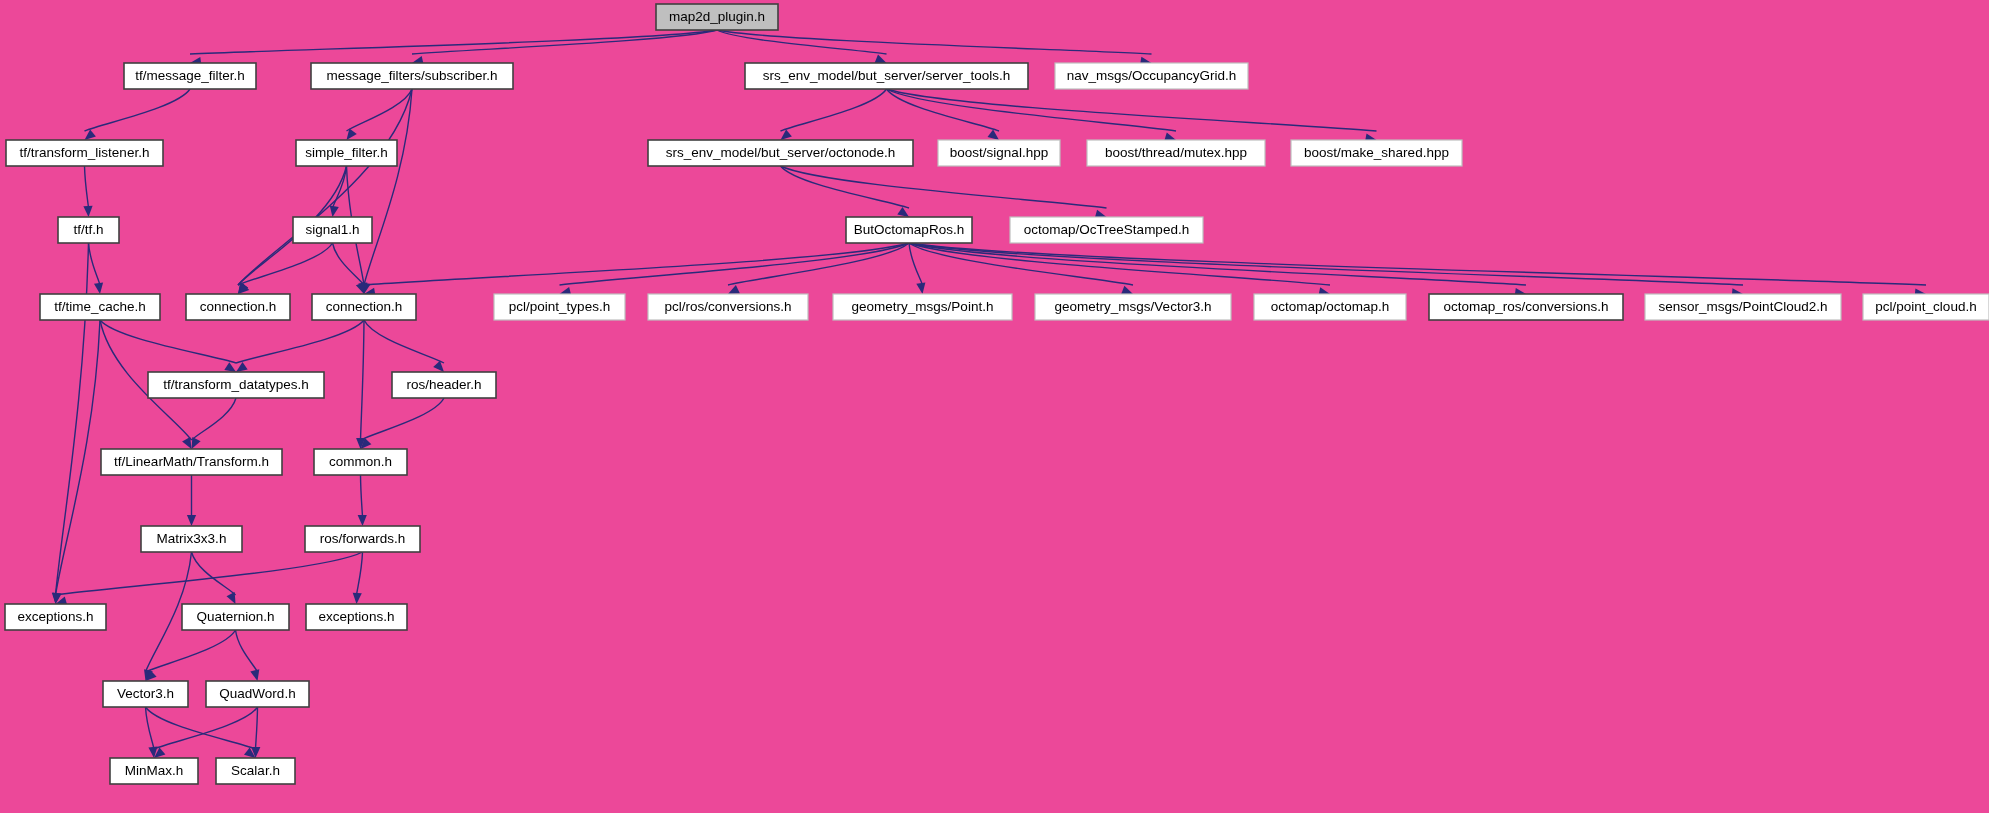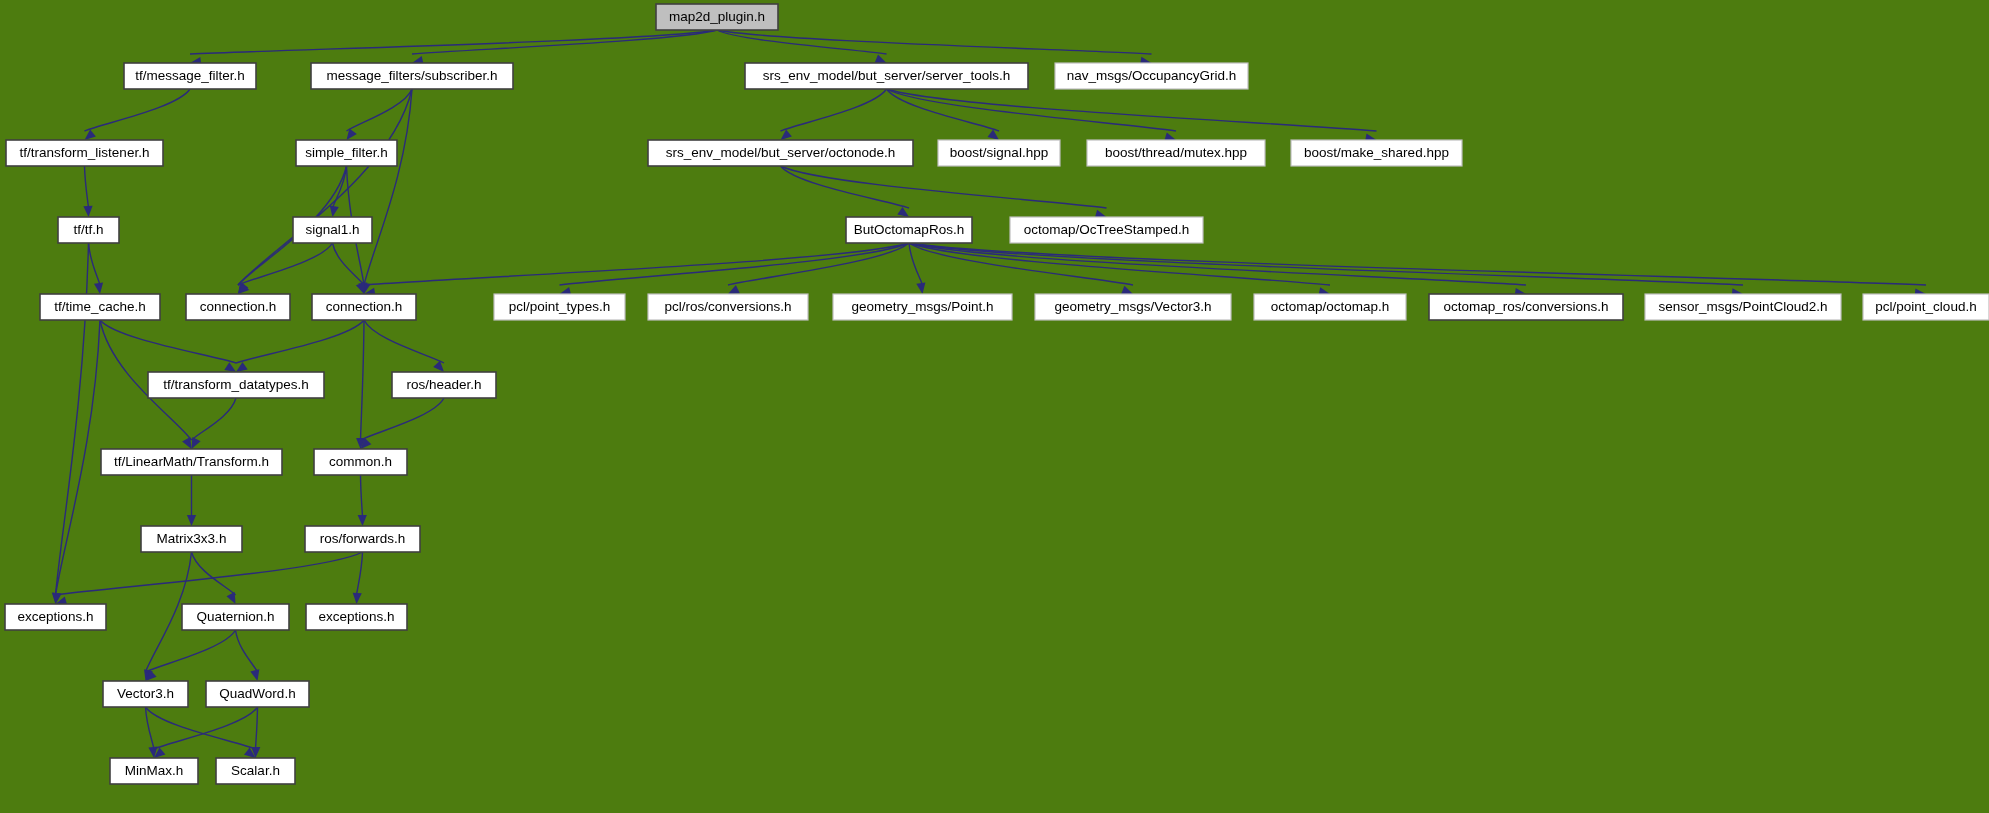--- a/index.html
+++ b/index.html
@@ -4,21 +4,21 @@
 <style>
   html, body {
     margin: 0;
     padding: 0;
     background: #ffffff;
   }
   #graph-root {
     position: relative;
     width: 1989px;
     height: 813px;
-    background: #4d7c0f;
+    background: #ec4899;
     font-family: "Liberation Sans", sans-serif;
     overflow: hidden;
   }
   svg.graph-canvas {
     position: absolute;
     left: 0;
     top: 0;
     width: 1989px;
     height: 813px;
     display: block;

